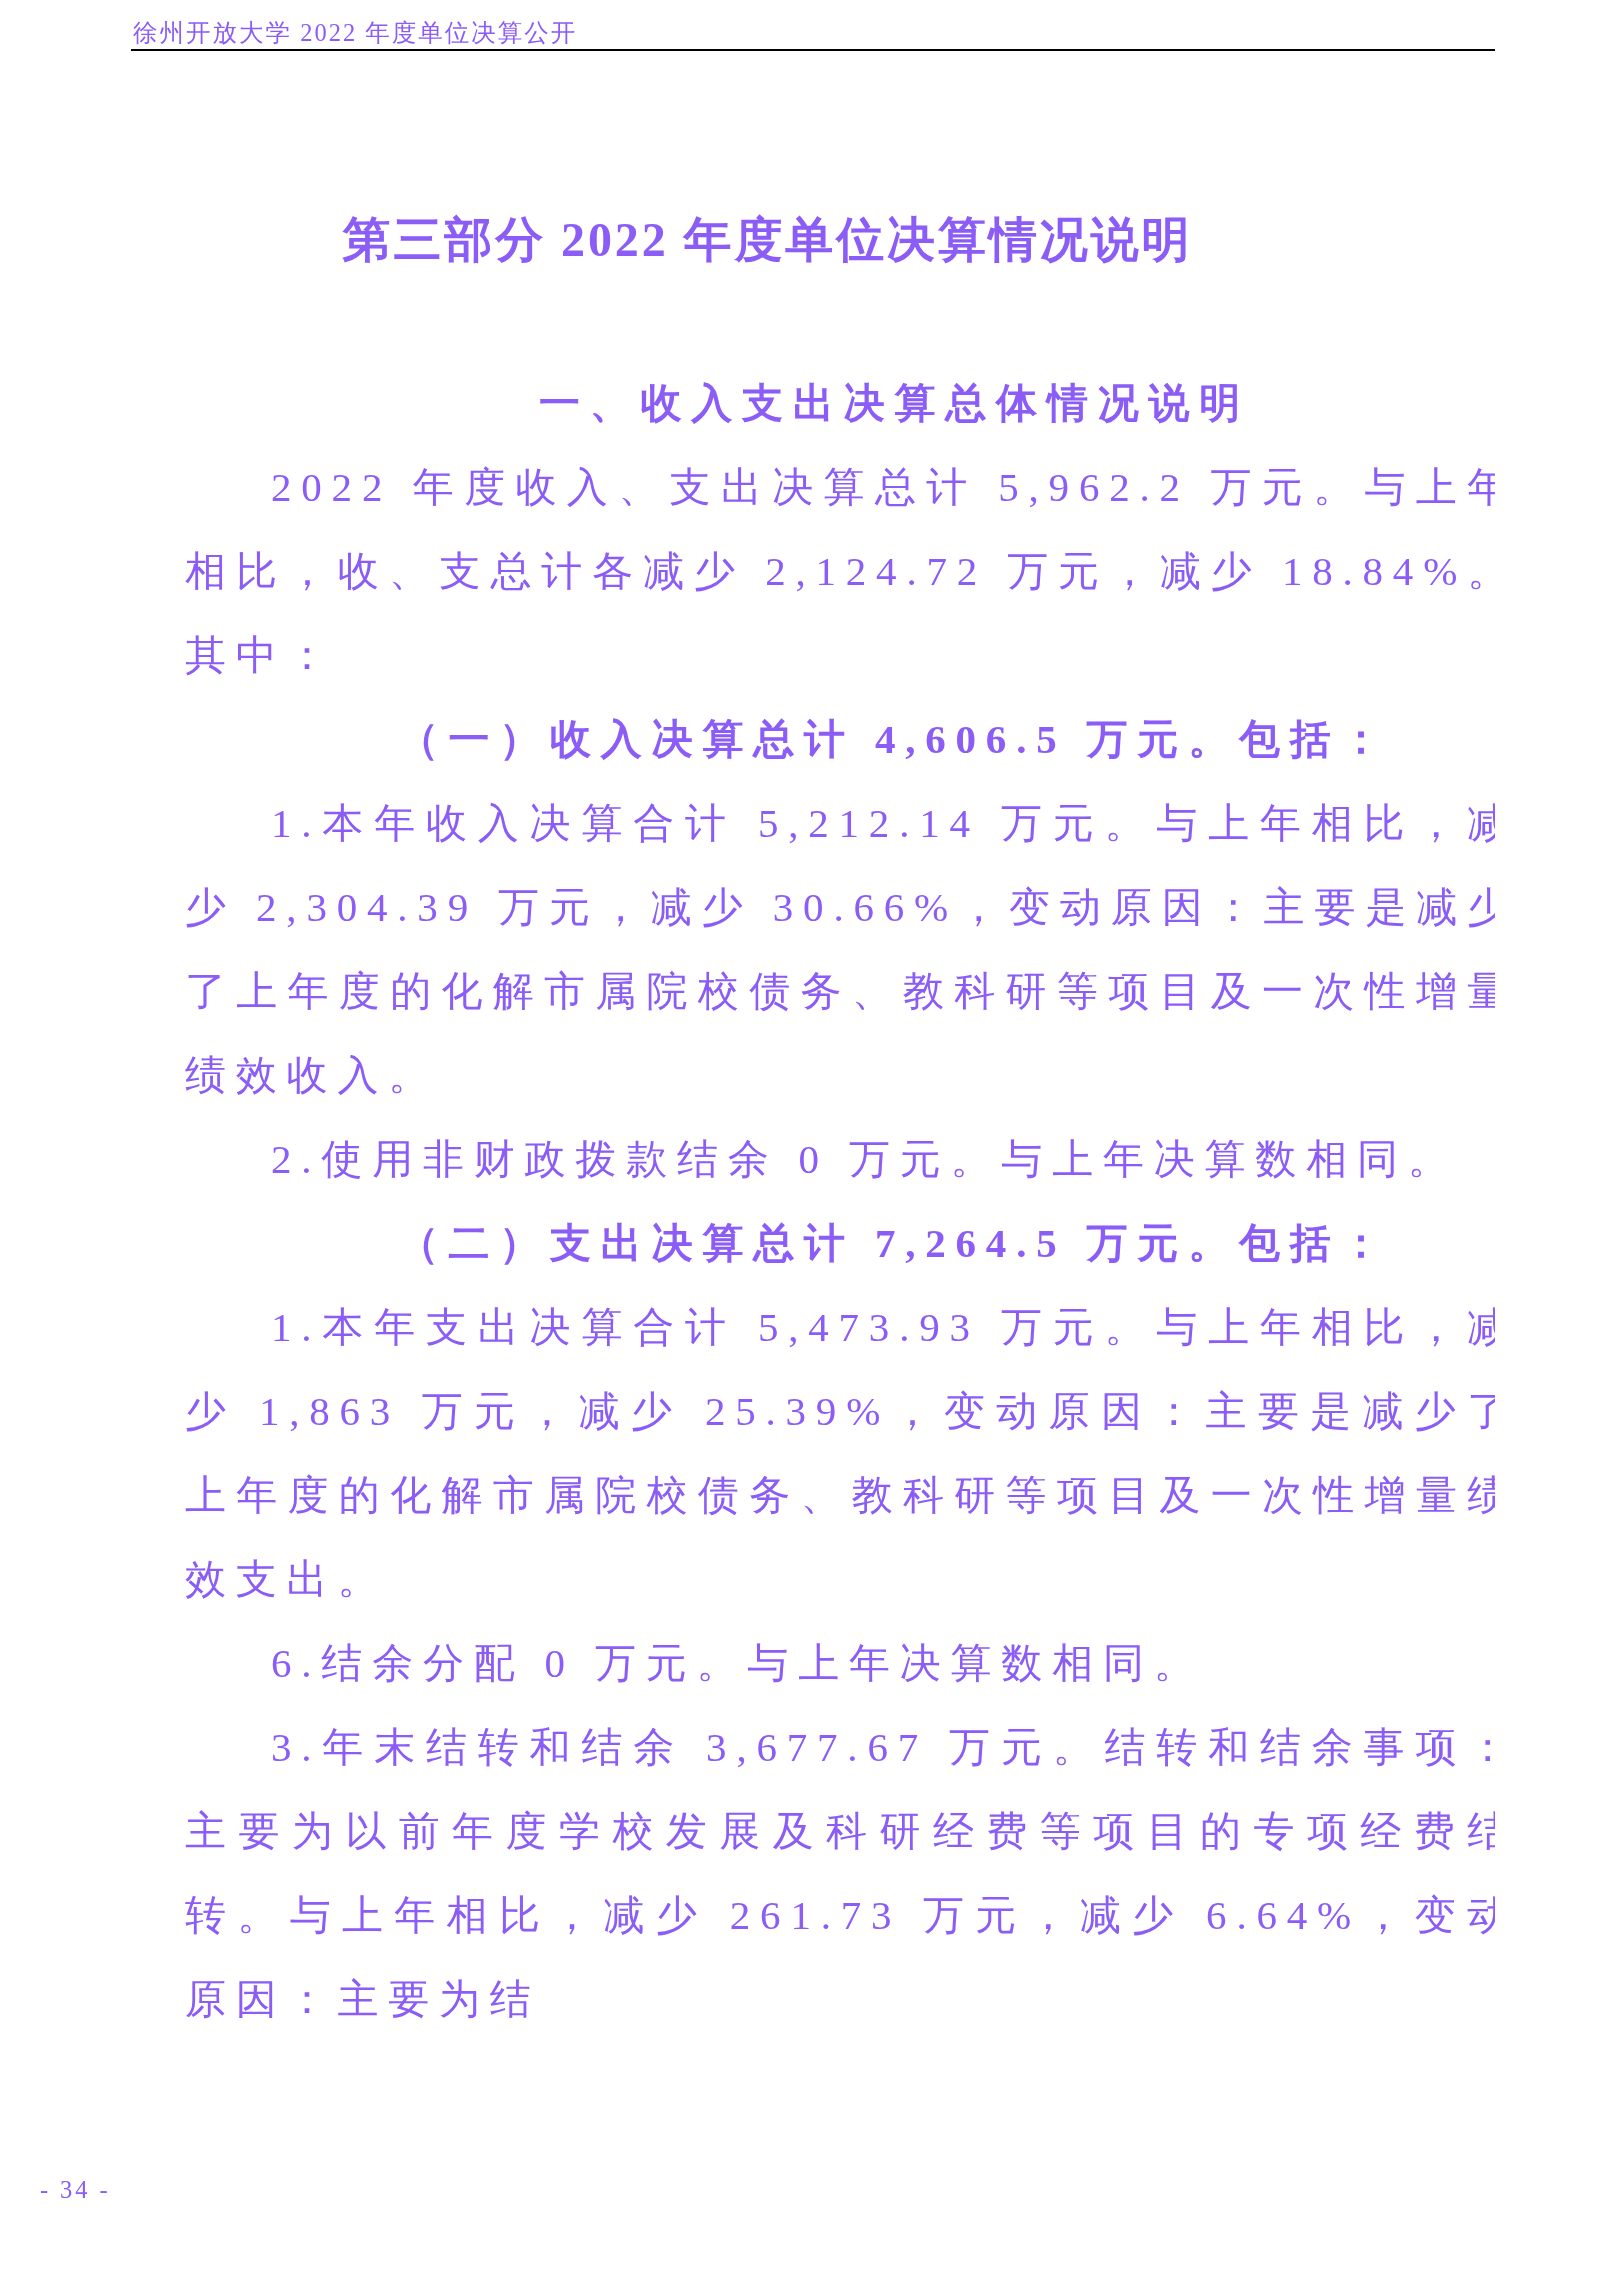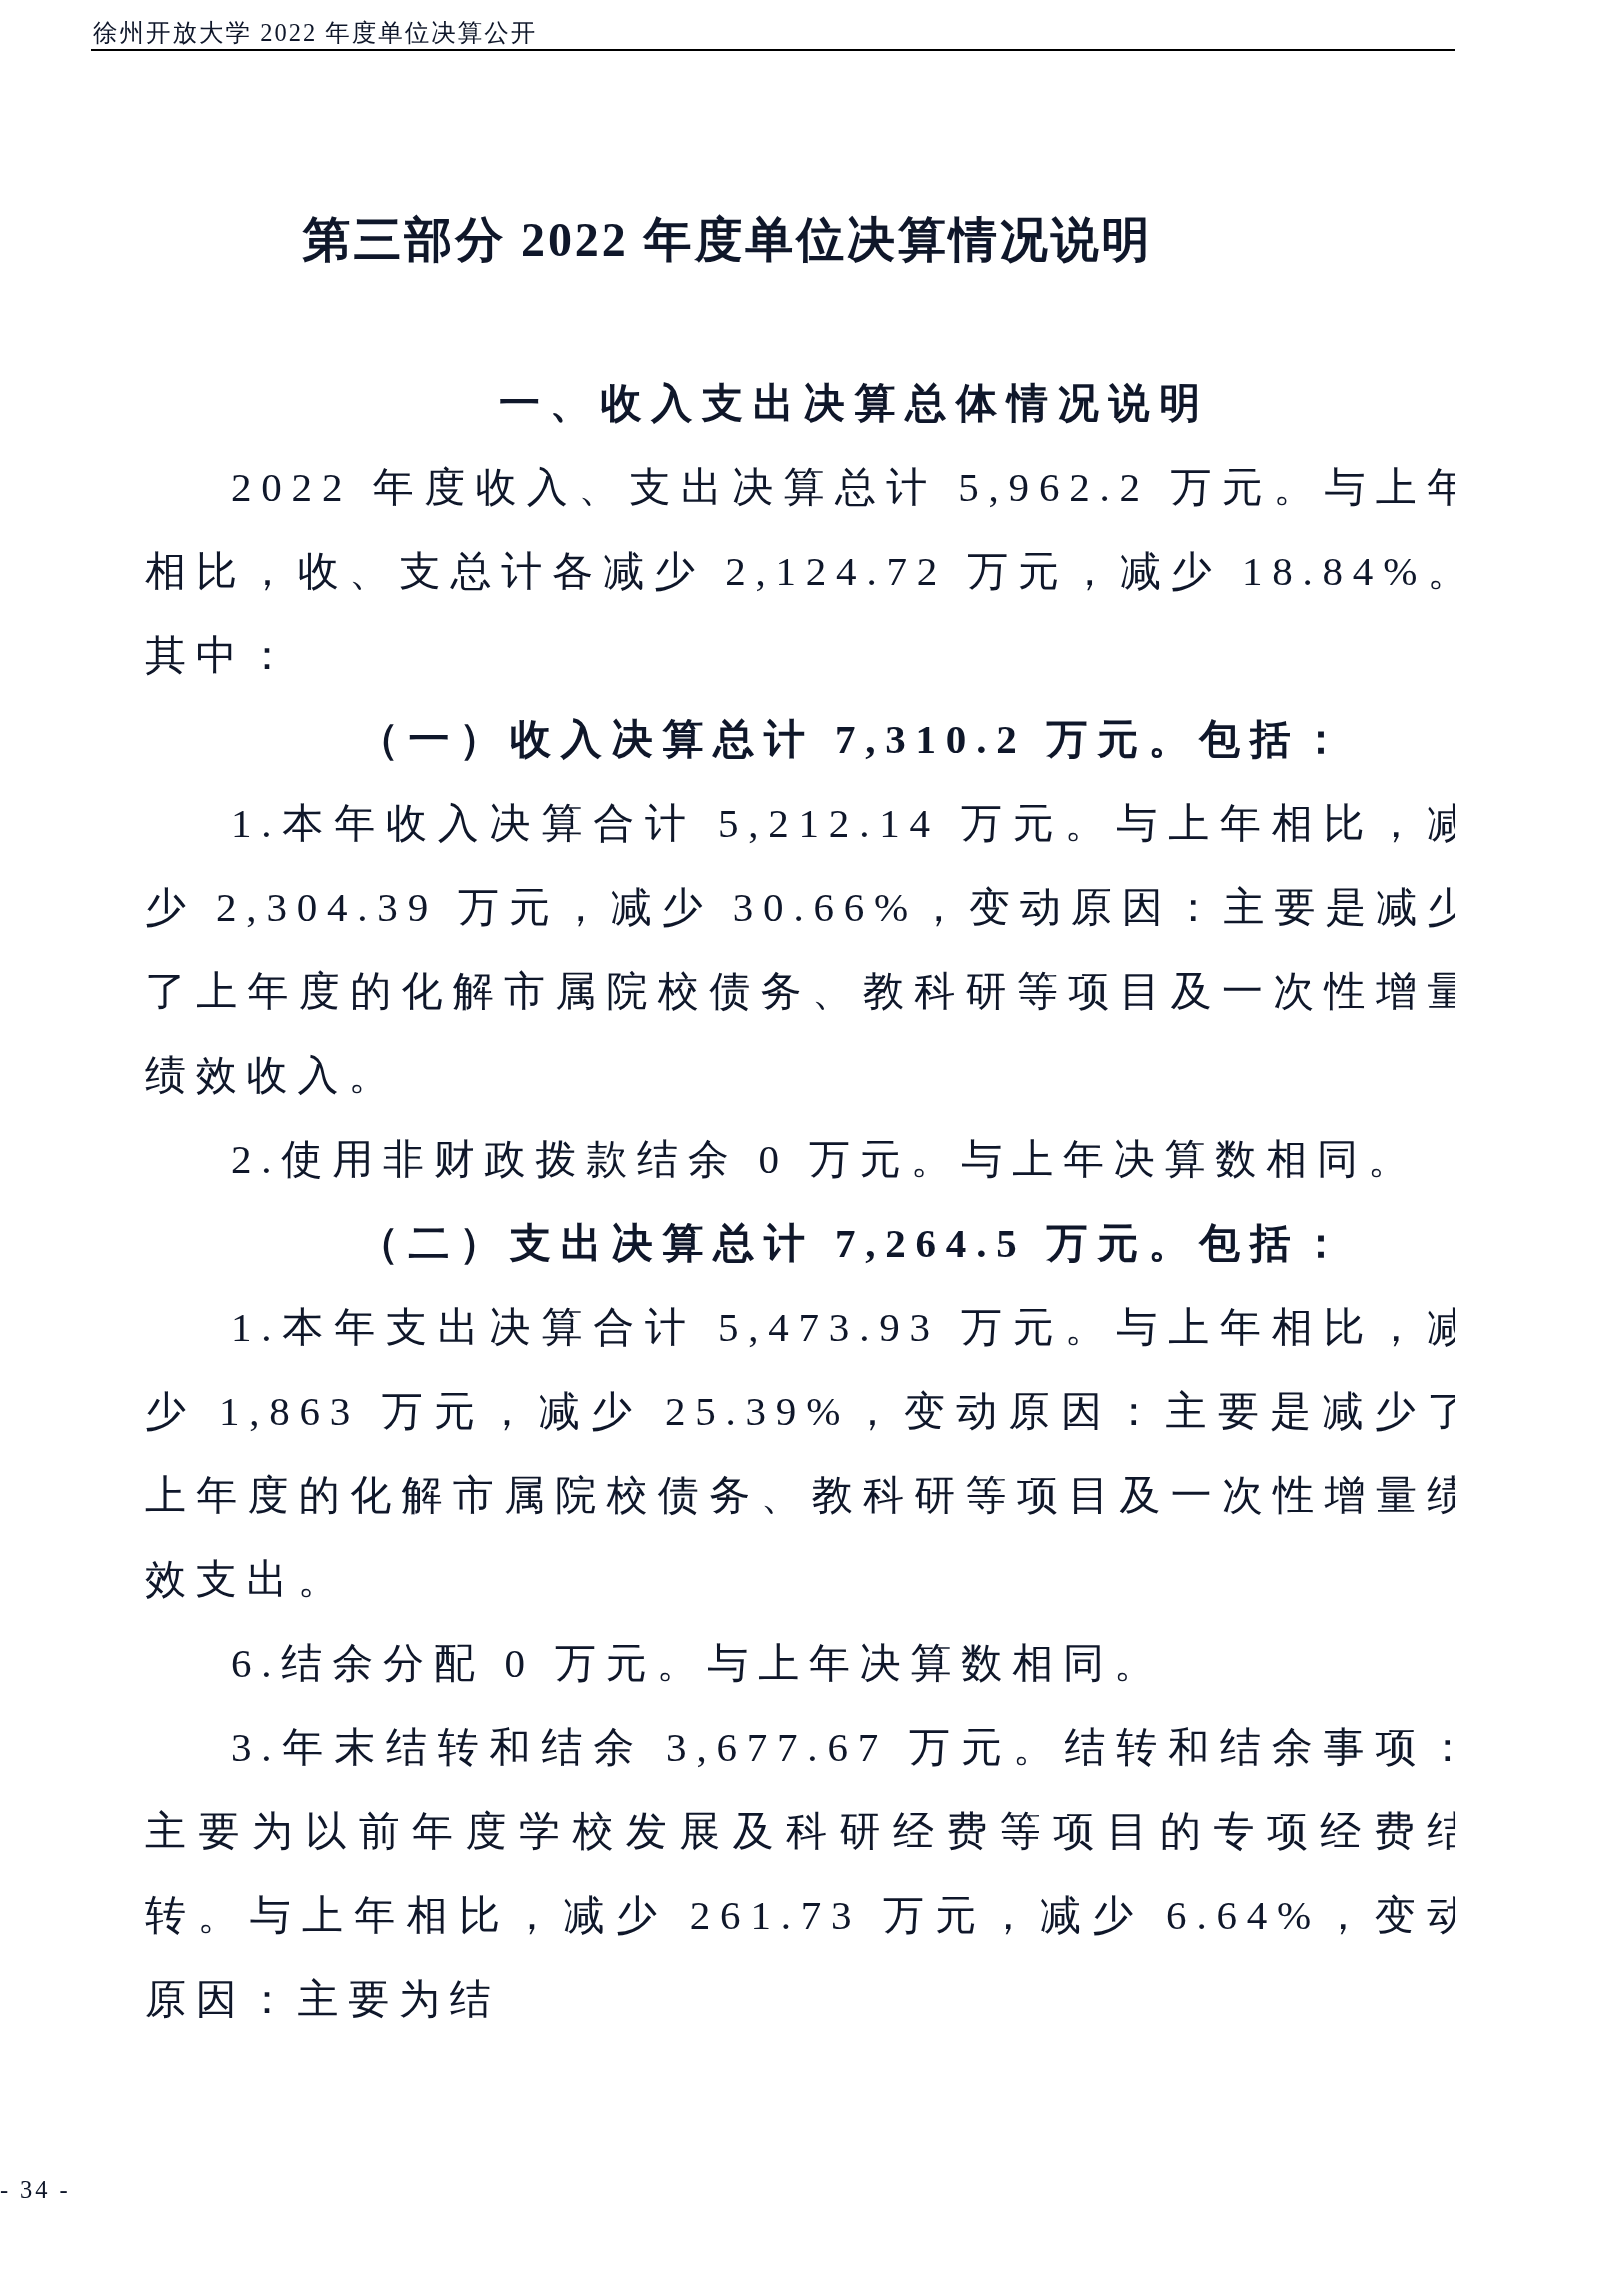--- a/index.html
+++ b/index.html
@@ -5,23 +5,24 @@
   html, body {
     margin: 0;
     padding: 0;
     background: #ffffff;
   }
   .page {
     position: relative;
     width: 1455px;
     height: 2293px;
     background: #ffffff;
-    color: #0f172a;
+    color: #8b5cf6;
     font-family: "Liberation Serif", "DejaVu Serif", serif;
     overflow: hidden;
+    margin-left: 40px;
   }
   .header {
     position: absolute;
     top: 15.7px;
     left: 93px;
     width: 1435px;
     font-size: 24.5px;
     letter-spacing: 2px;
     white-space: nowrap;
   }
@@ -86,21 +87,21 @@
   </div>
 
   <div class="header-rule"></div>
 
   <h1 class="title">第三部分 2022 年度单位决算情况说明</h1>
 
   <div class="content">
 
   <p class="section-heading">一、收入支出决算总体情况说明</p>
       <p class="body">2022 年度收入、支出决算总计 5,962.2 万元。与上年相比，收、支总计各减少 2,124.72 万元，减少 18.84%。其中：</p>
-      <p class="subsection-heading">（一）收入决算总计 7,310.2 万元。包括：</p>
+      <p class="subsection-heading">（一）收入决算总计 4,606.5 万元。包括：</p>
       <p class="body">1.本年收入决算合计 5,212.14 万元。与上年相比，减少 2,304.39 万元，减少 30.66%，变动原因：主要是减少了上年度的化解市属院校债务、教科研等项目及一次性增量绩效收入。</p>
       <p class="body">2.使用非财政拨款结余 0 万元。与上年决算数相同。</p>
       <p class="subsection-heading">（二）支出决算总计 7,264.5 万元。包括：</p>
       <p class="body">1.本年支出决算合计 5,473.93 万元。与上年相比，减少 1,863 万元，减少 25.39%，变动原因：主要是减少了上年度的化解市属院校债务、教科研等项目及一次性增量绩效支出。</p>
       <p class="body">6.结余分配 0 万元。与上年决算数相同。</p>
       <p class="body">3.年末结转和结余 3,677.67 万元。结转和结余事项：主要为以前年度学校发展及科研经费等项目的专项经费结转。与上年相比，减少 261.73 万元，减少 6.64%，变动原因：主要为结</p>
     </div>
 
   <div class="footer">- 34 -</div>
 

